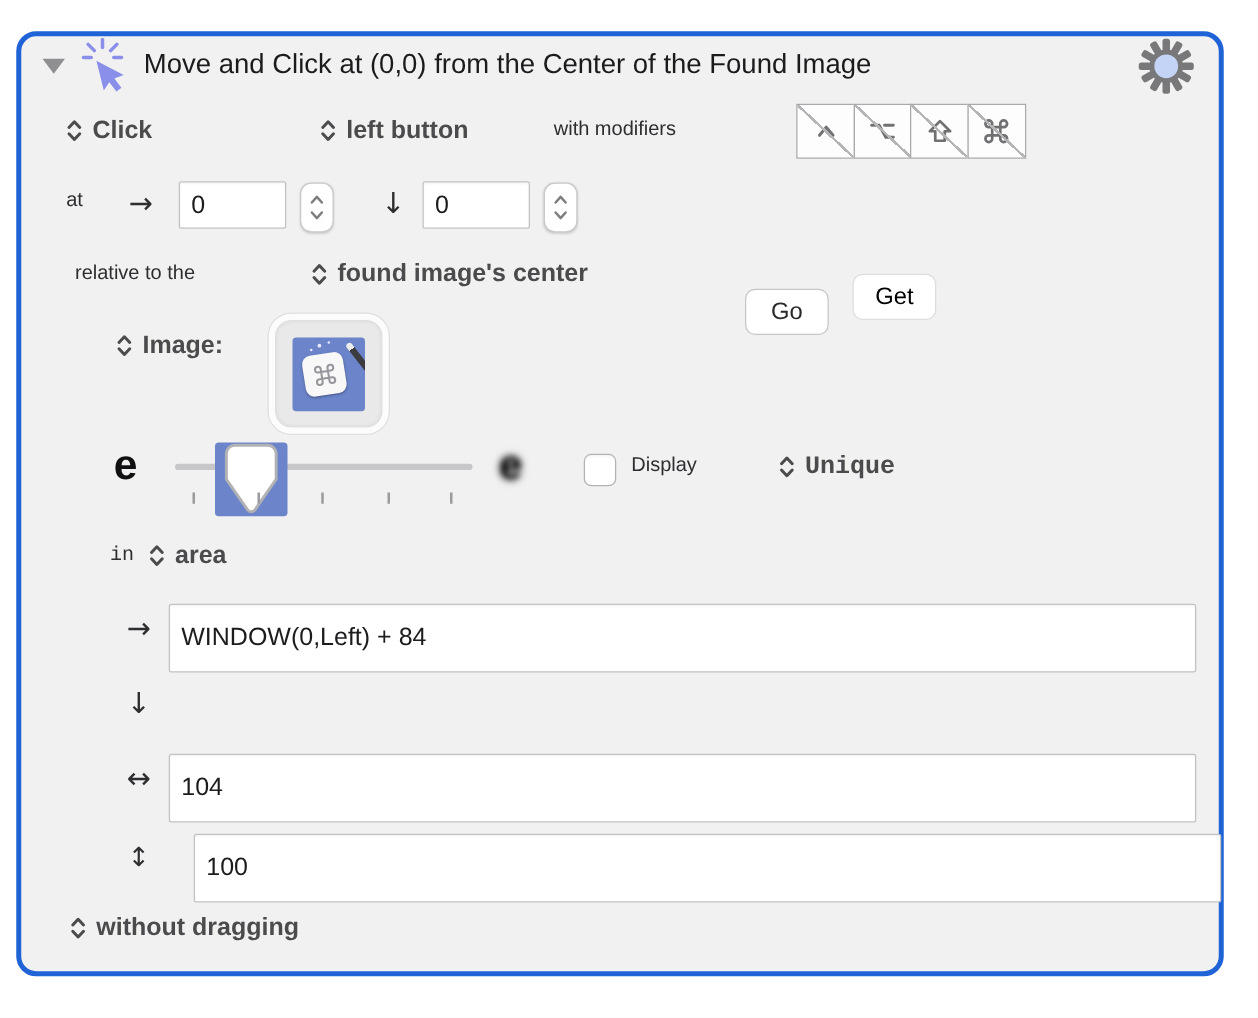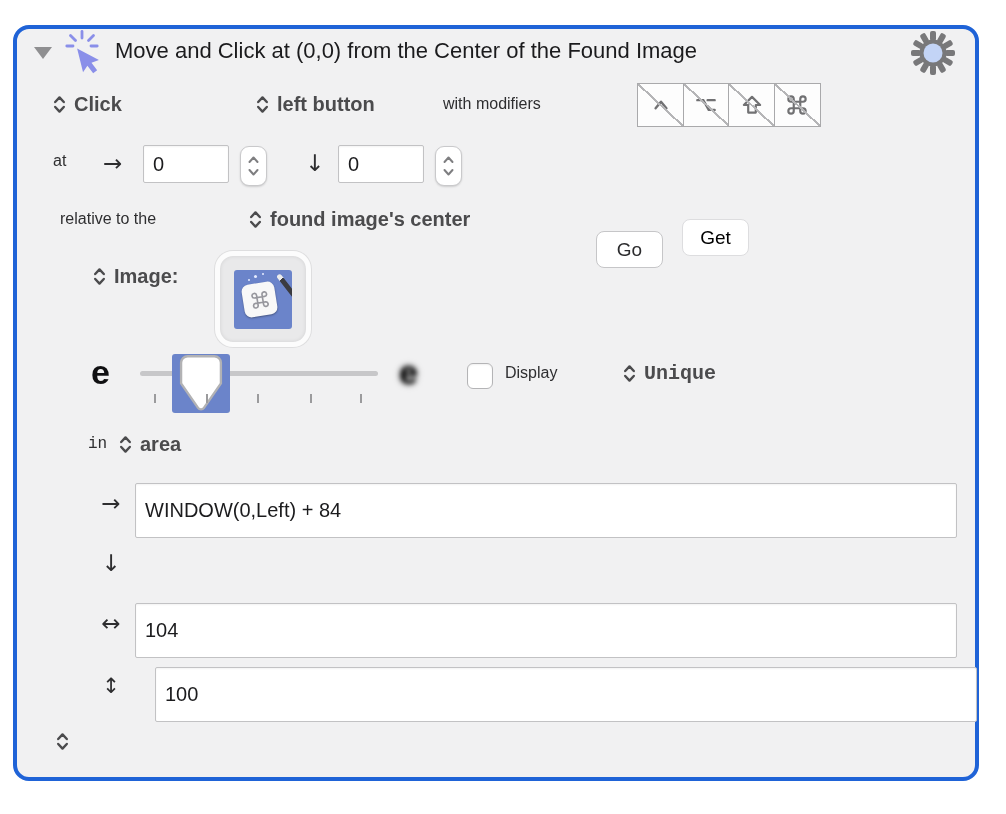--- a/index.html
+++ b/index.html
@@ -259,15 +259,16 @@
   <div class="abs plain sym" style="left:78px;top:645px;width:32px;text-align:center;font-size:21px;">↕</div>
   <input class="abs field wide" style="left: 118px; top: 638px; margin-left: 20px;" value="100">
 
   <div class="abs popup" style="left:38px;top:702px;">
     <svg width="15" height="21" viewBox="0 0 15 21">
       <g fill="none" stroke="currentColor" stroke-width="2.4" stroke-linecap="round" stroke-linejoin="round">
         <path d="M3.2 8 L7.5 3.4 L11.8 8"></path>
           <path d="M3.2 13 L7.5 17.6 L11.8 13"></path>
       </g>
     </svg>
+    <span>without dragging</span>
   </div>
 
 </div>
 
 </body></html>

